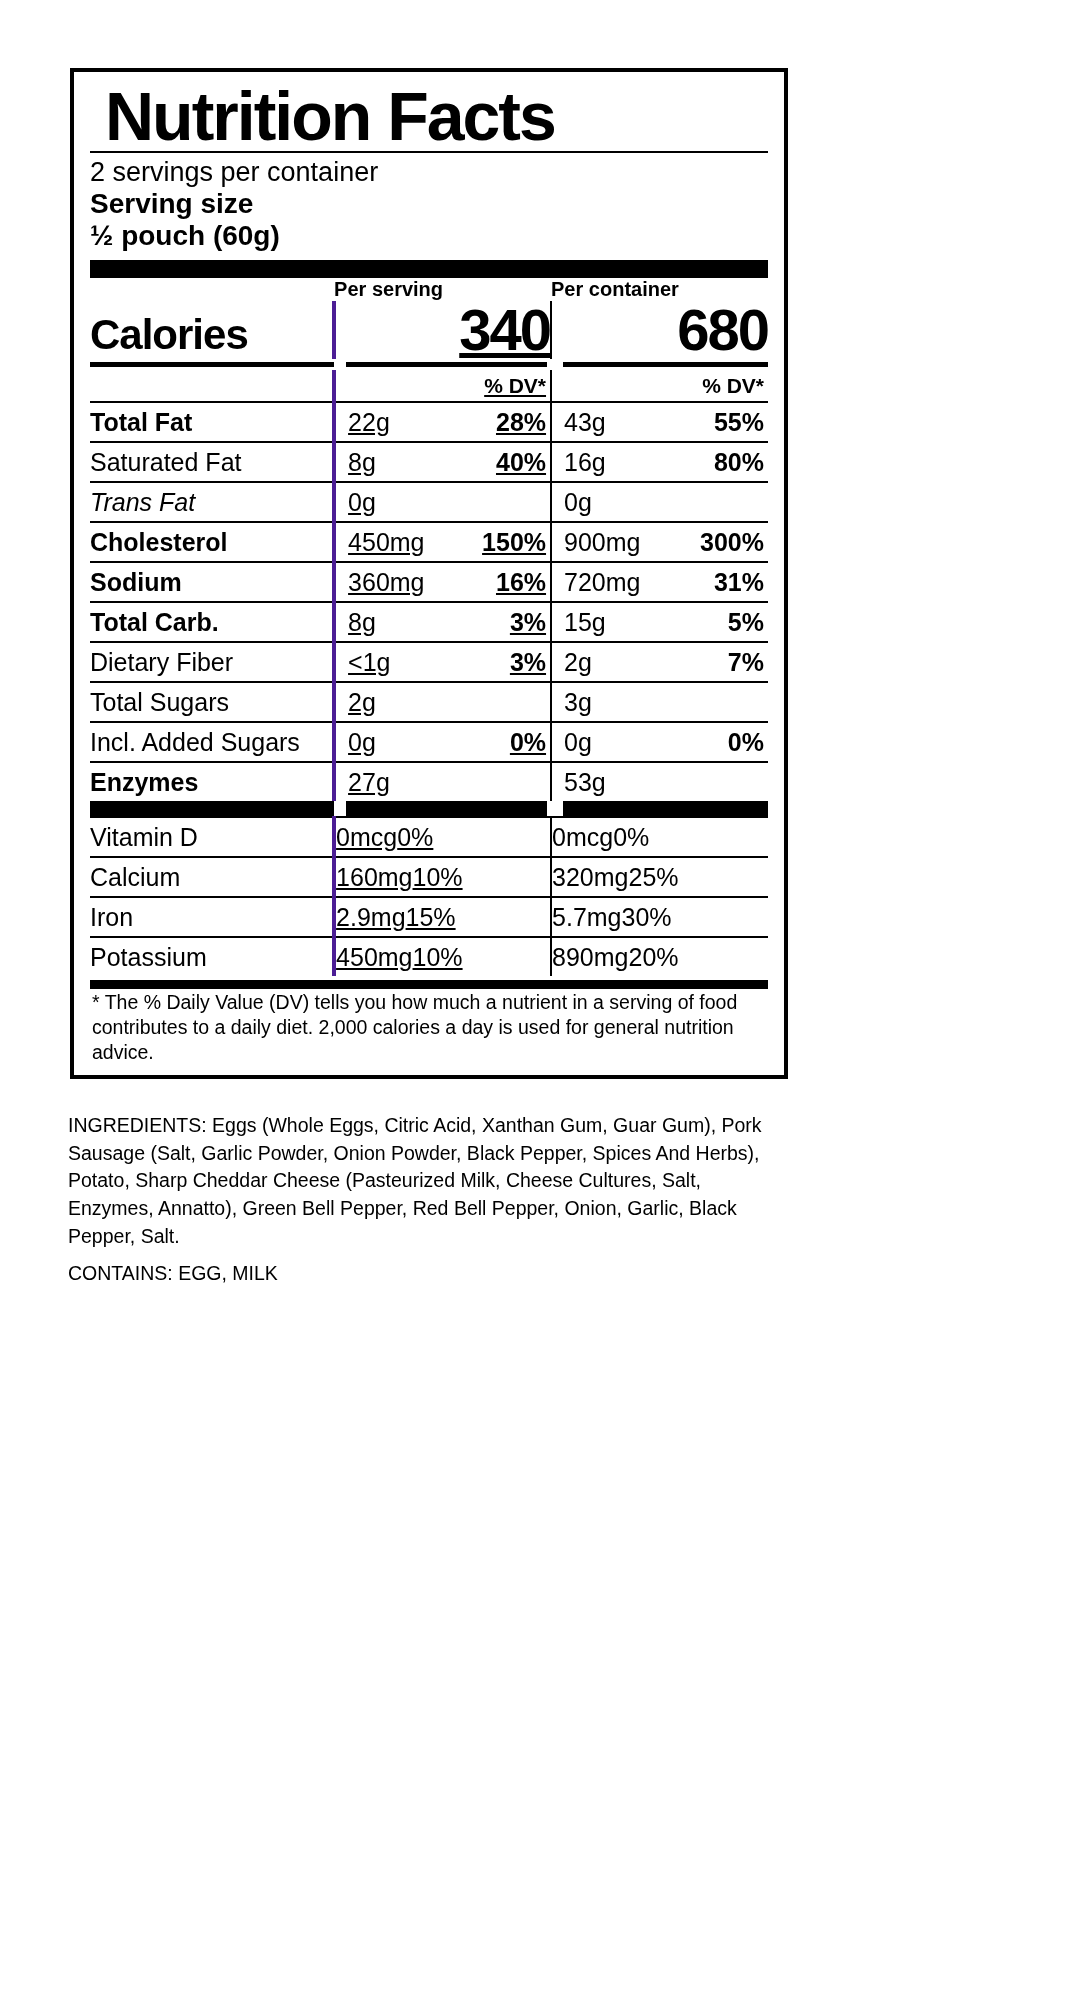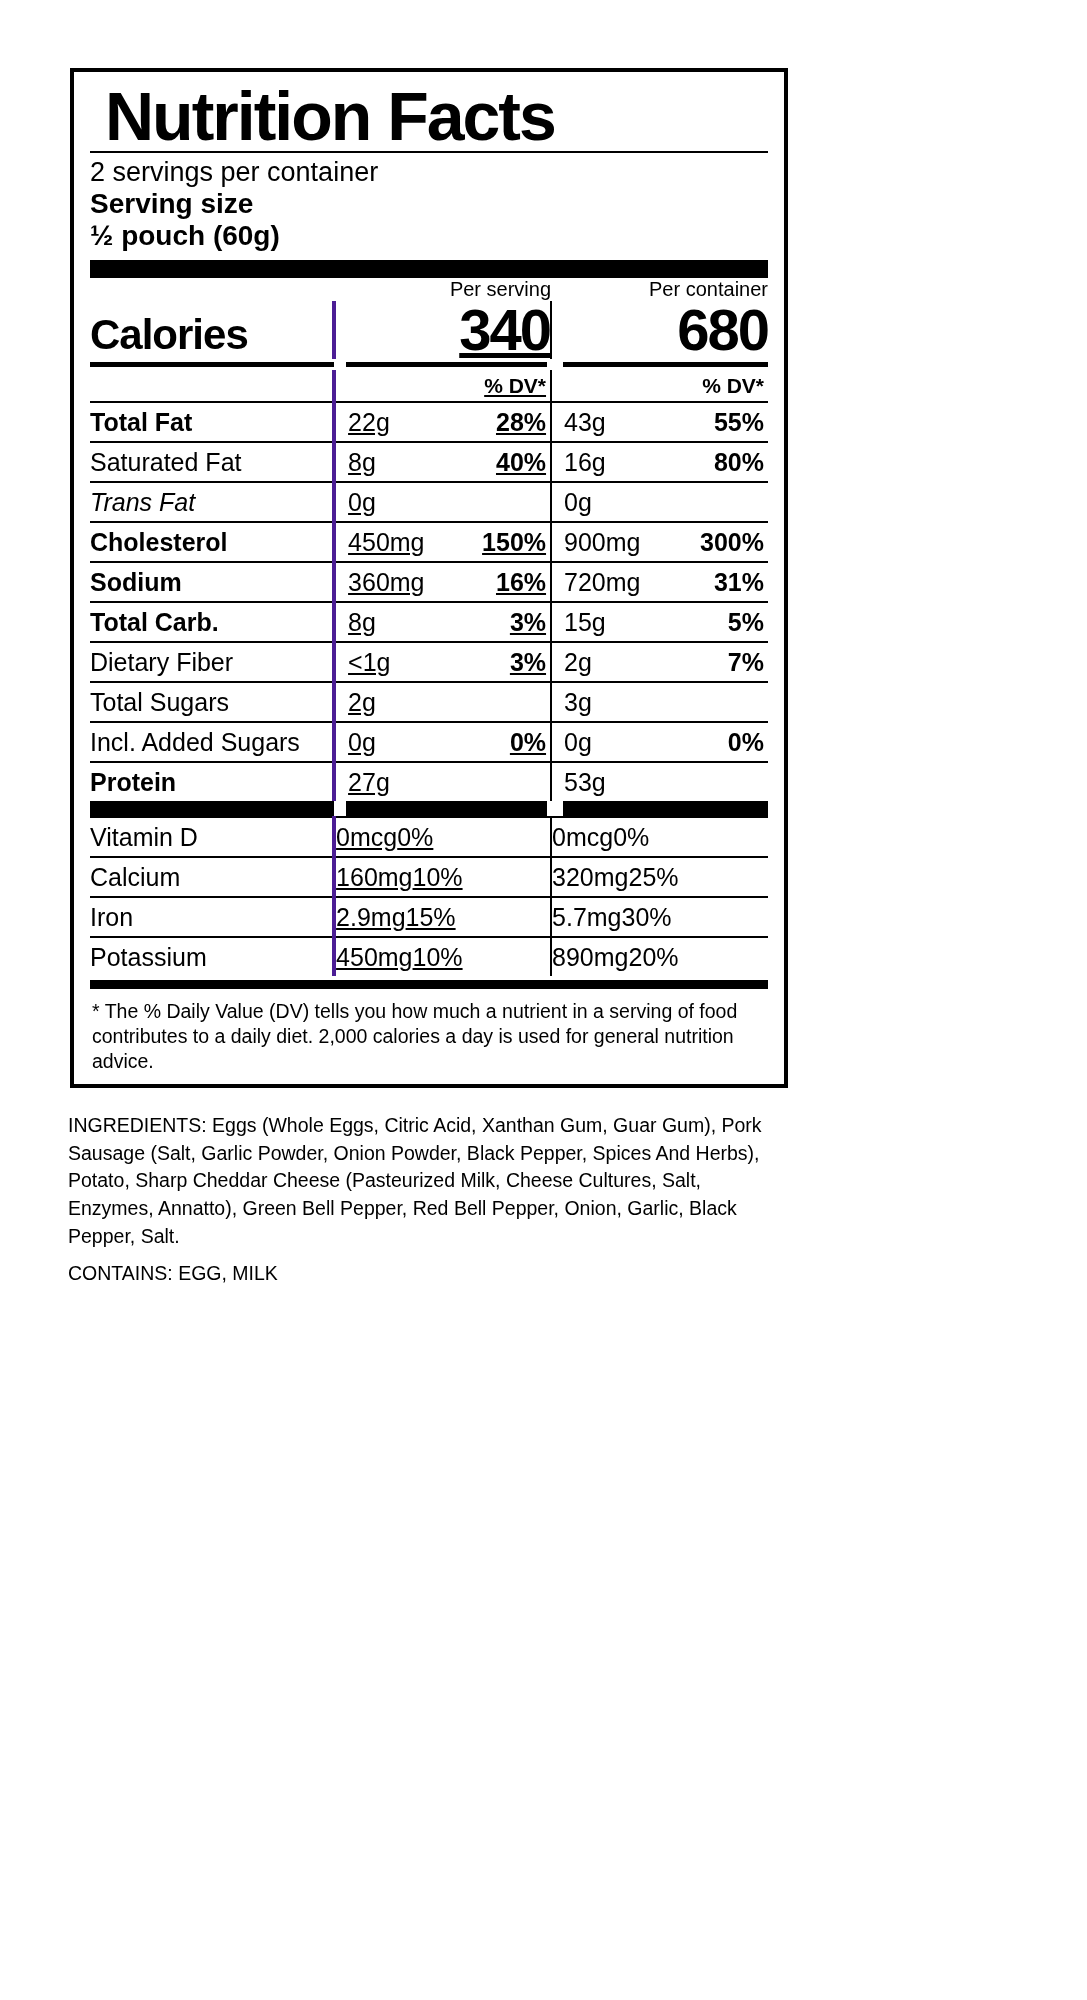--- a/index.html
+++ b/index.html
@@ -73,22 +73,21 @@
   .nf-table td {
     vertical-align: bottom;
     padding: 0;
   }
   .col-name { width: 36%; }
   .col-a    { width: 32%; }
   .col-b    { width: 32%; }
 
   .colhead {
     font-size: 20px;
-    font-weight: normal;
-    text-align: right;
+    font-weight: bold;
     padding: 6px 4px 3px 0;
   }
 
   .cal-row td { padding-top: 0; }
   .cal-label {
     font-size: 42px;
     font-weight: bold;
     letter-spacing: -1px;
     padding-bottom: 4px;
   }
@@ -141,21 +140,21 @@
     font-size: 25px;
     padding: 5px 0 4px 0;
     border-top: 2px solid #000;
   }
 
   .bottom-rule { height: 9px; background: #000; margin-top: 4px; }
 
   .footnote {
     font-size: 19.5px;
     line-height: 1.28;
-    padding: 10px 2px 0 2px;
+    padding: 1px 2px 0 2px;
   }
   .footnote .star { }
   .footnote .ftext { display: inline; }
 
   
   .ingredients {
     position: absolute;
     left: 68px;
     top: 1112px;
     width: 722px;
@@ -361,21 +360,21 @@
         </td>
         <td class="sep-b">
           <div class="valwrap">
                 <span>0g</span>
                 <span class="bold">0%</span>
               </div>
         </td>
       </tr>
 
       <tr class="nutrient-row protein-row">
-        <td class="name bold">Protein</td>
+        <td class="name bold">Enzymes</td>
         <td class="sep-a">
           <div class="valwrap">
                 <span>27g</span>
                 <span class="bold"></span>
               </div>
         </td>
         <td class="sep-b">
           <div class="valwrap">
                 <span>53g</span>
                 <span class="bold"></span>

